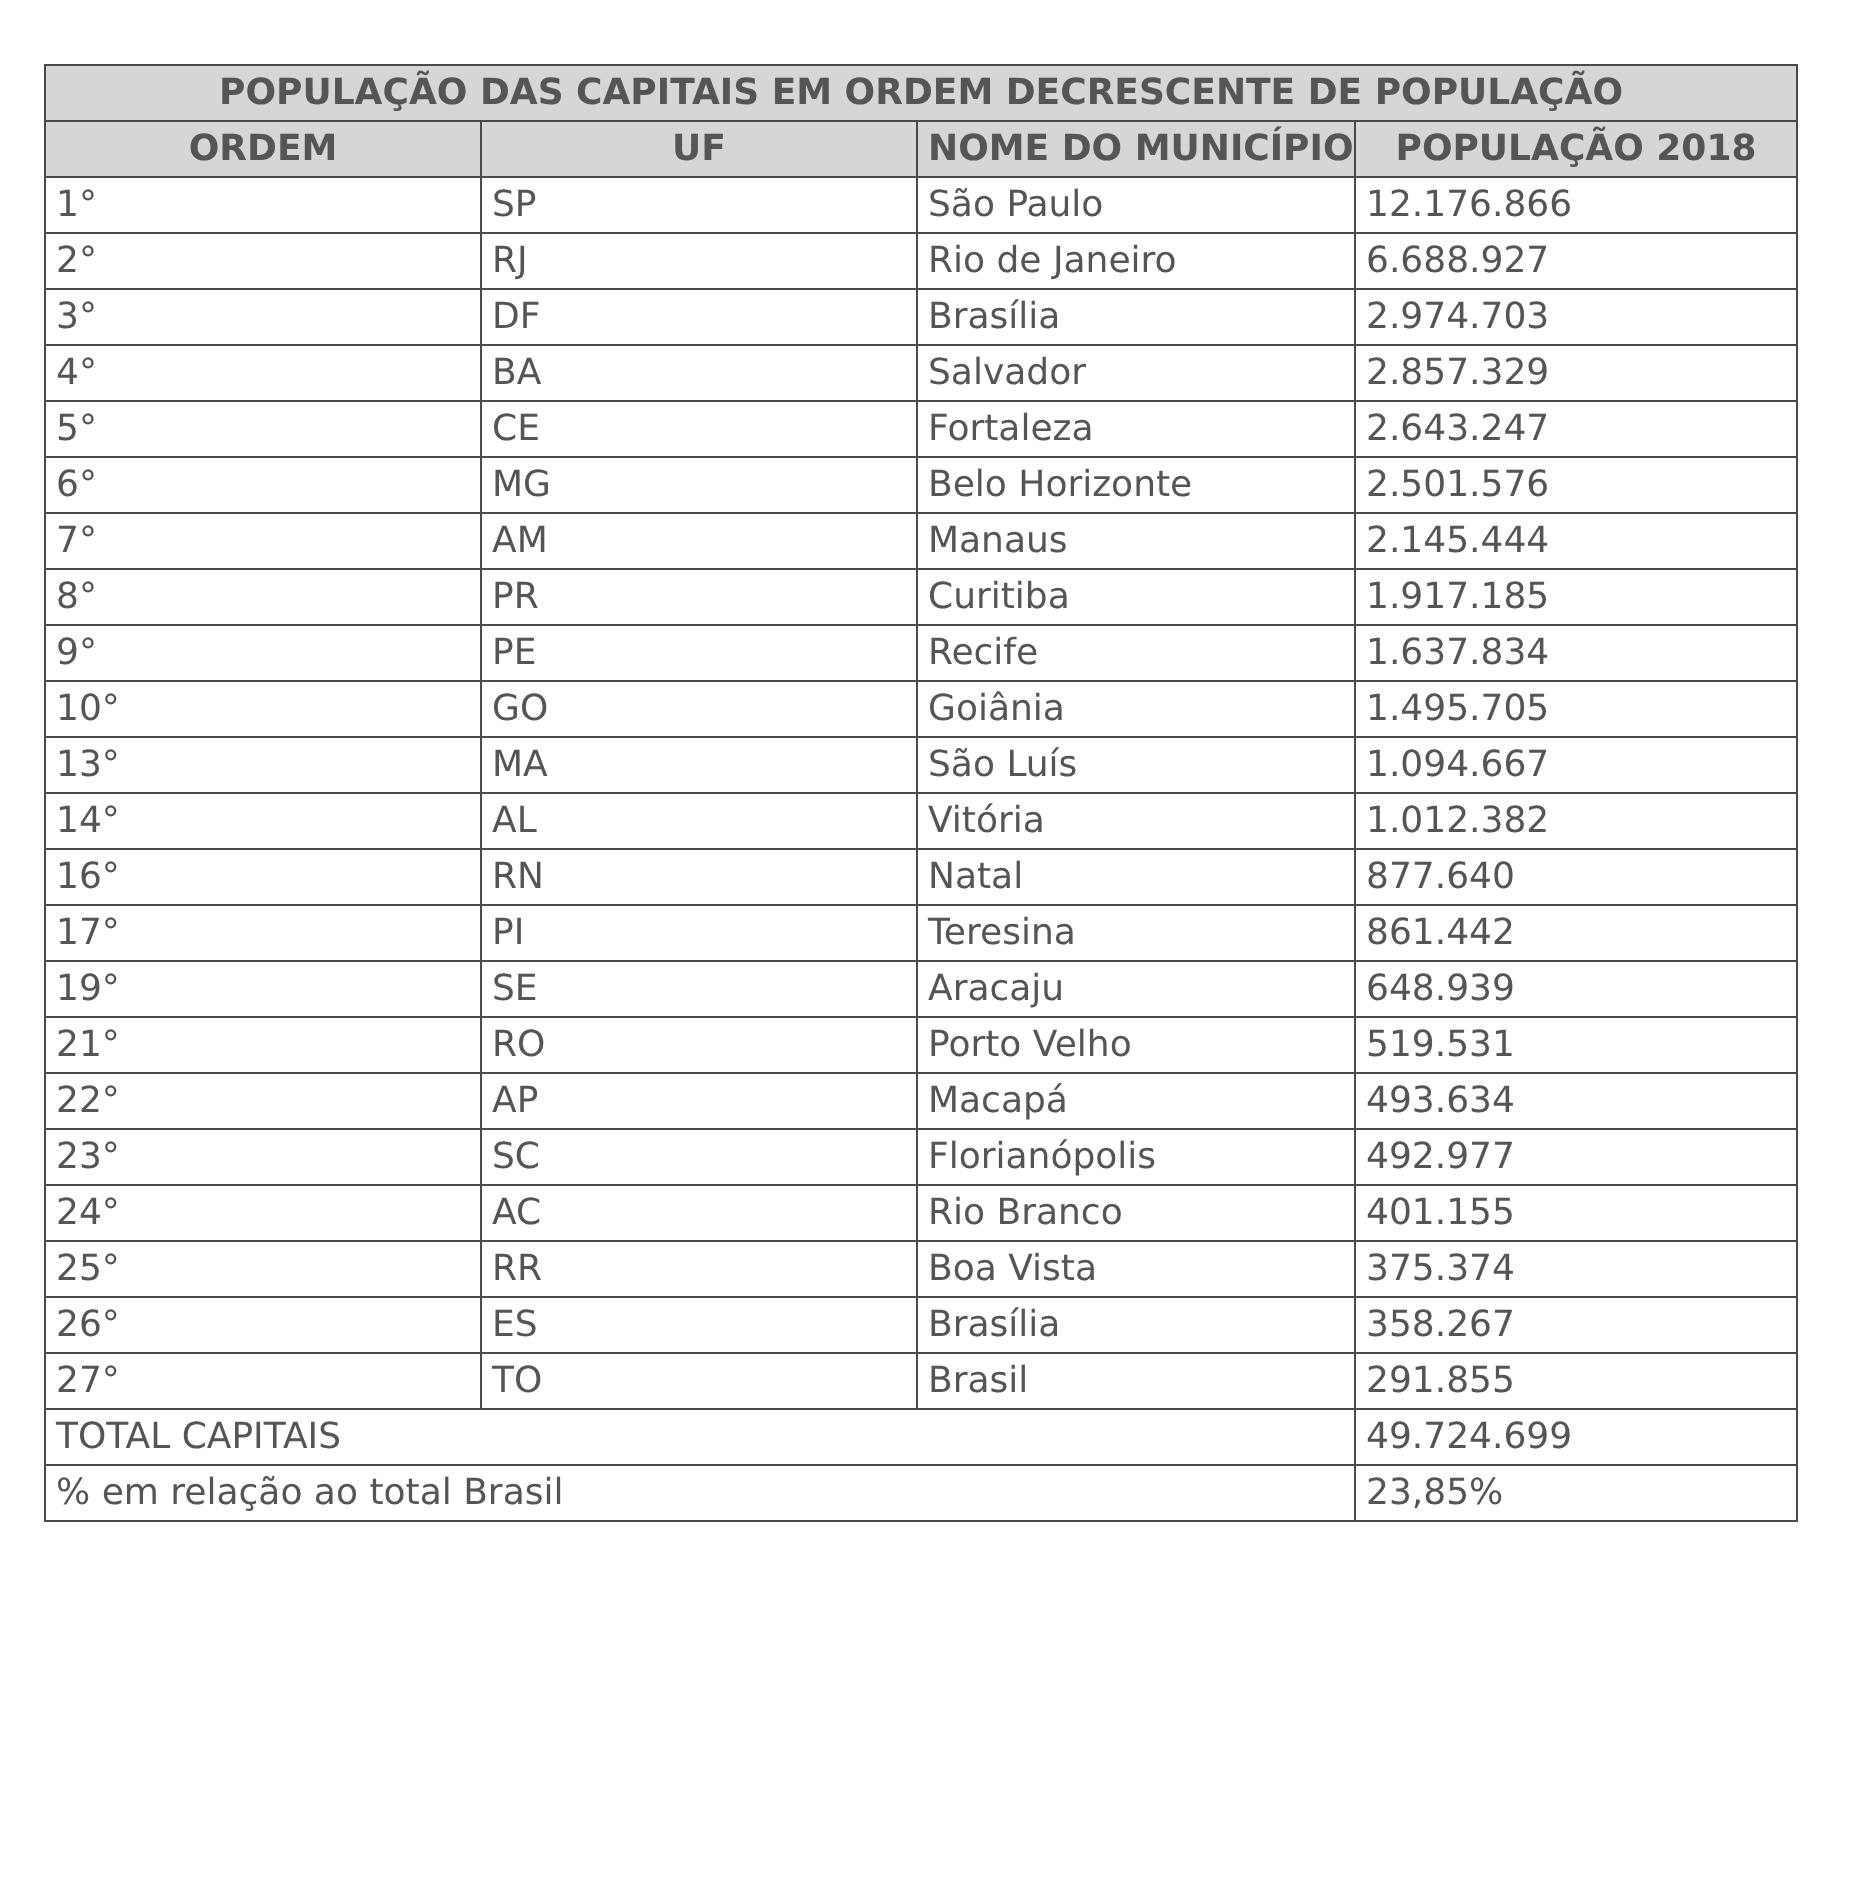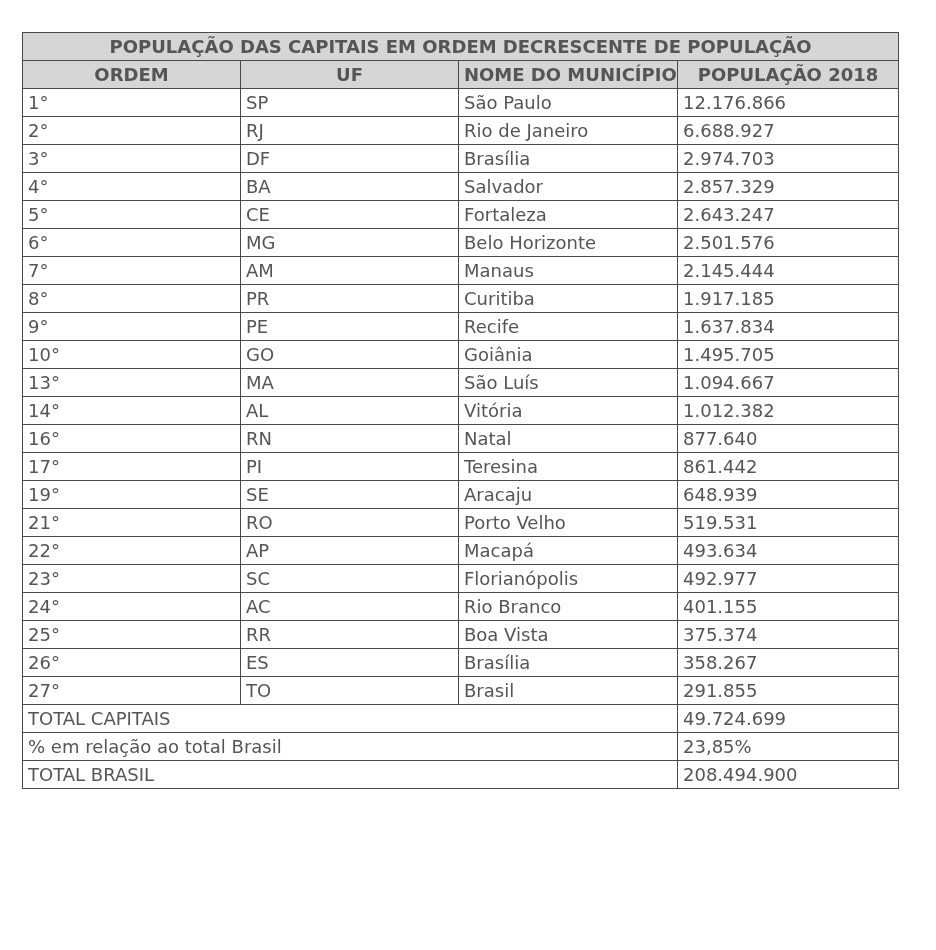--- a/index.html
+++ b/index.html
@@ -176,18 +176,14 @@
     </tbody>
   <tfoot>
     <tr>
       <td colspan="3">TOTAL CAPITAIS</td>
       <td class="num">49.724.699</td>
     </tr>
     <tr>
       <td colspan="3">% em relação ao total Brasil</td>
       <td class="num">23,85%</td>
     </tr>
-    <tr>
-      <td colspan="3">TOTAL BRASIL</td>
-      <td class="num">208.494.900</td>
-    </tr>
   </tfoot>
 </table>
 
 </body></html>

